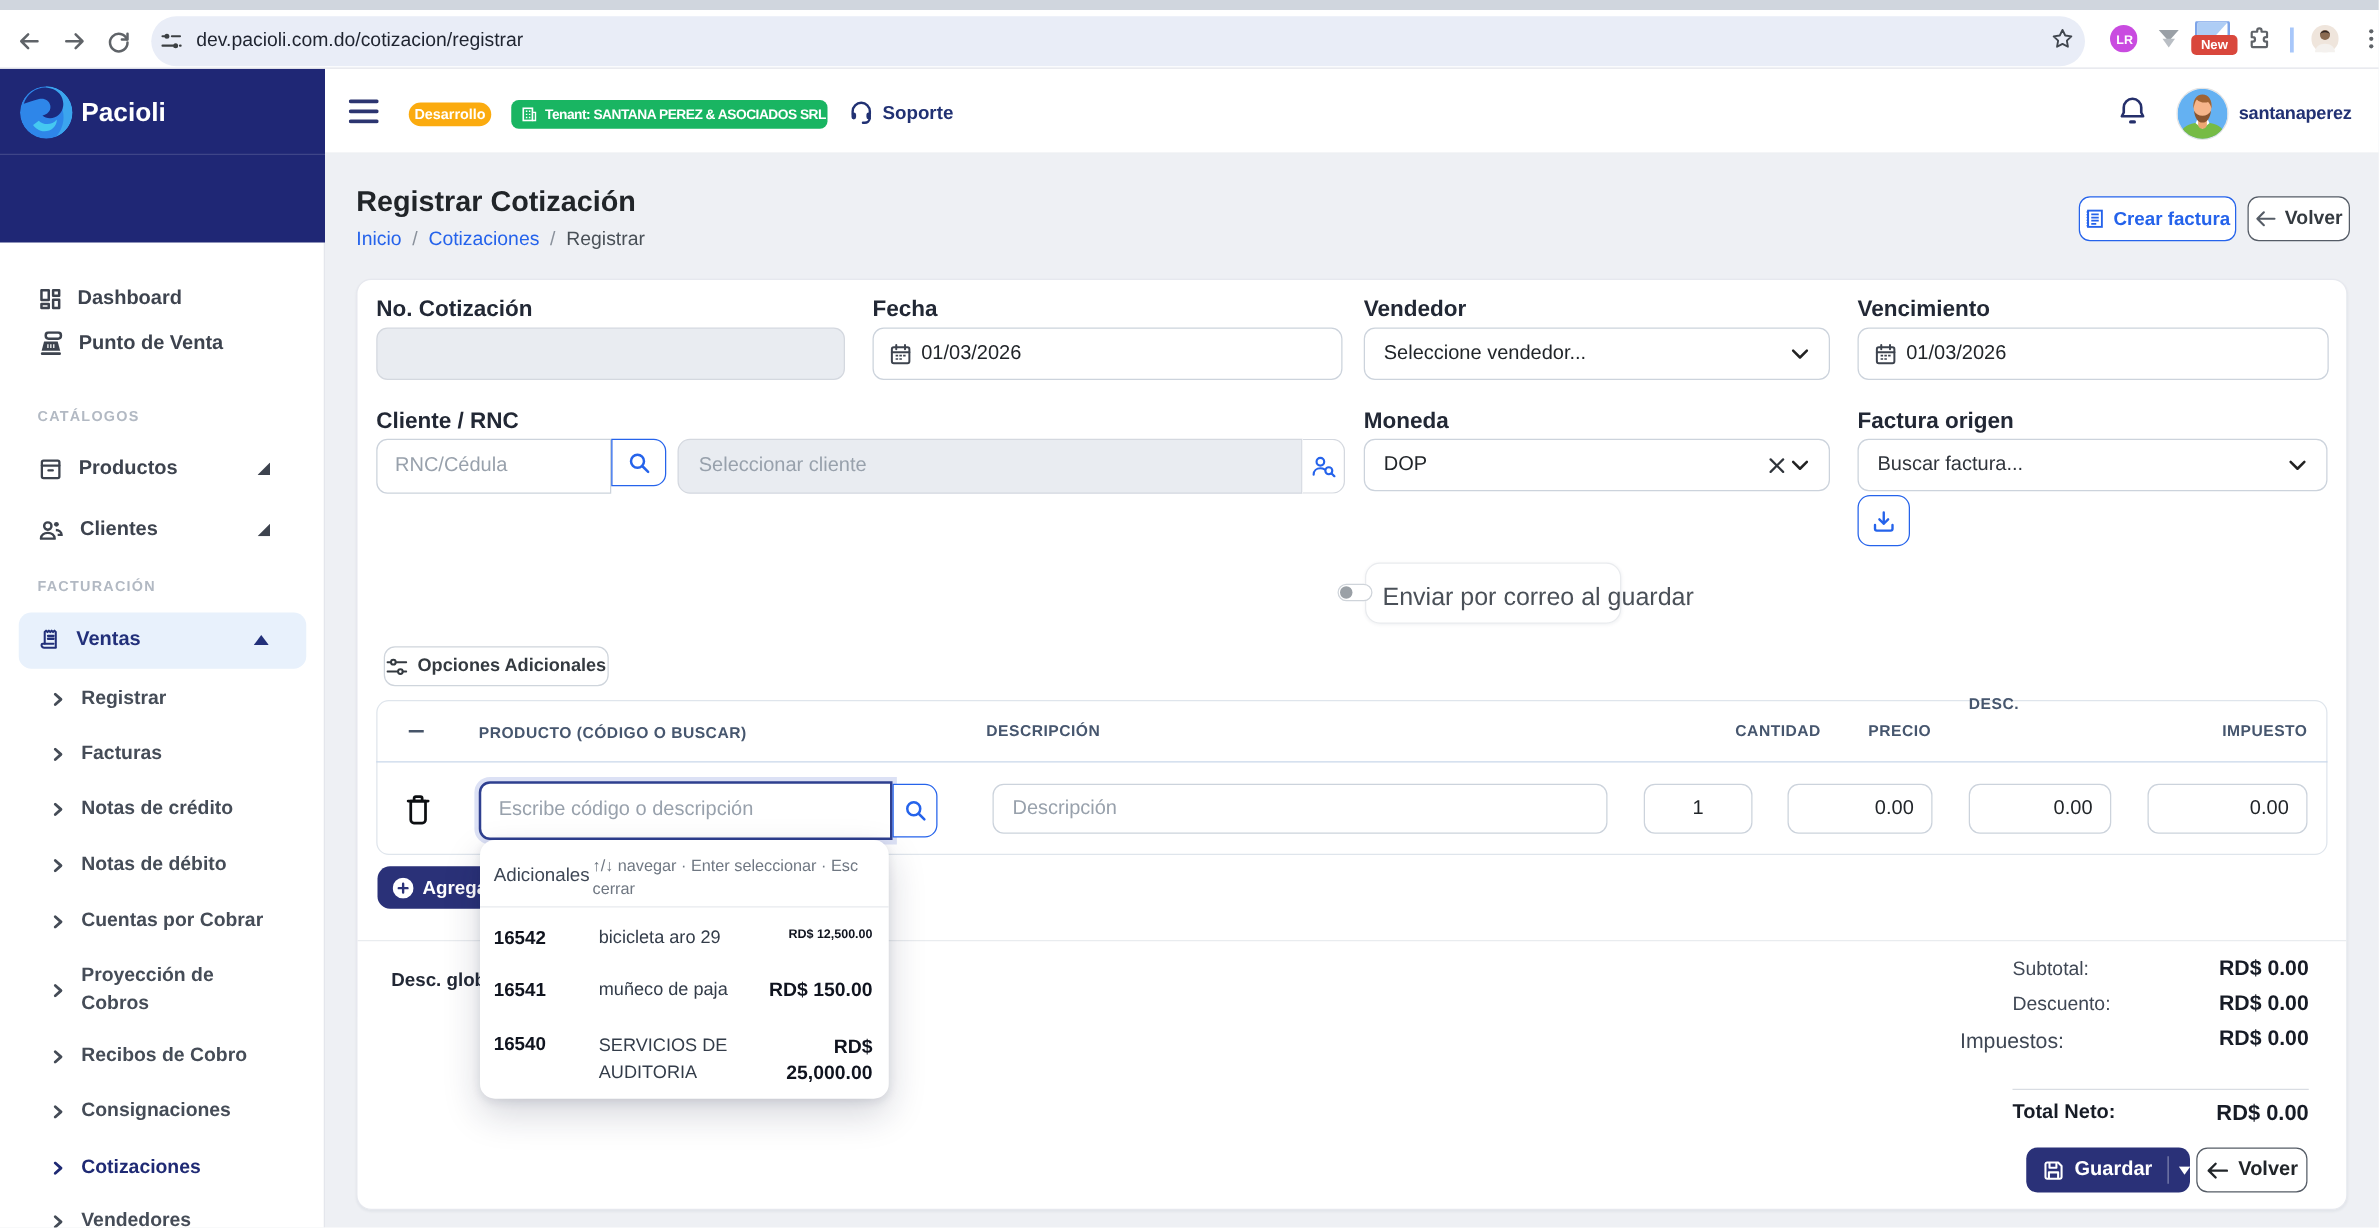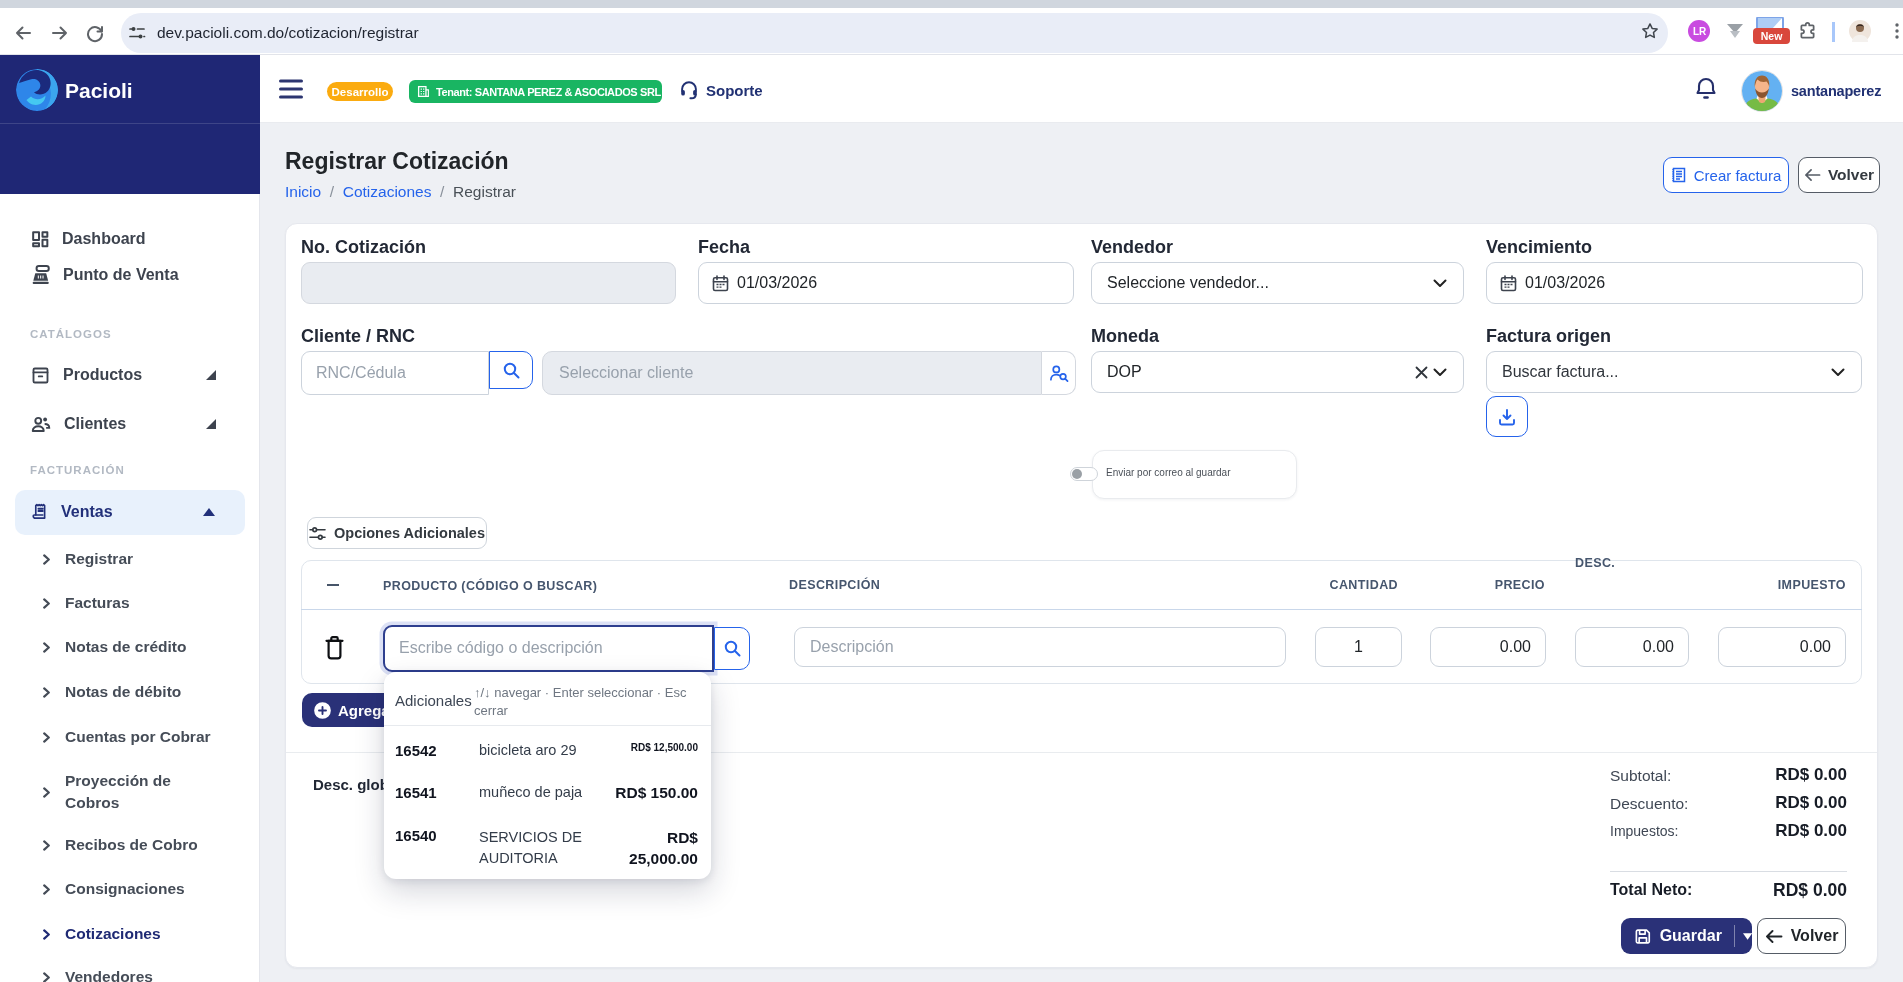--- a/index.html
+++ b/index.html
@@ -240,21 +240,21 @@
 <path d="M14.5 19.5c.5 5 2.8 8.5 6.5 8.5s6-3.5 6.5-8.5c-1 .8-1.5 1.2-2.5 1.5-1 2-7 2-8 0-1-.3-1.7-.7-2.5-1.5z" fill="none"></path>
 <path d="M14.2 18.5c.6 5.5 3 9.5 6.8 9.5s6.2-4 6.8-9.5c-1.6 2.8-3.8 4-6.8 4s-5.2-1.2-6.8-4z" fill="#8a5530"></path>
 </g>
 </svg>
 <div class="abs" style="left:1791px;top:83px;color:#213173;font-size:14.5px;font-weight:bold;letter-spacing:-0.2px">santanaperez</div>
 
 
 <div class="abs" style="left:285px;top:148px;color:#212529;font-size:23px;font-weight:bold">Registrar Cotización</div>
 <div class="abs" style="left:285px;top:183px;font-size:15.5px;color:#8a919b">
 <a style="color:#2563eb;text-decoration:none">Inicio</a>&nbsp;&nbsp;/&nbsp;&nbsp;<a style="color:#2563eb;text-decoration:none">Cotizaciones</a>&nbsp;&nbsp;/&nbsp;&nbsp;<span style="color:#495057">Registrar</span></div>
-<div class="abs flex" style="left:1663px;top:157px;width:126px;height:36px;border:1.5px solid #2563eb;border-radius:9px;background:#fff;justify-content:center;color:#2563eb;font-size:15px;font-weight:normal">
+<div class="abs flex" style="left:1663px;top:157px;width:126px;height:36px;border:1.5px solid #2563eb;border-radius:9px;background:#fff;justify-content:center;color:#2563eb;font-size:15px;font-weight:bold">
 <svg style="margin-right:7px" width="16" height="16" viewBox="0 0 16 16" fill="none" stroke="#2563eb" stroke-width="1.5">
       <rect x="2.5" y="1.5" width="11" height="13"></rect>
       <path d="M2.5 1.5 1.7 2.6l.8 1.1-.8 1.1.8 1.1-.8 1.1.8 1.1-.8 1.1.8 1.1-.8 1.1.8 1.1-.8 1.1.8 1.1" stroke-width="1"></path>
       <path d="M5 4.5h6M5 7h6M5 9.5h6M5 12h4" stroke-width="1.4"></path>
     </svg>
 Crear factura</div>
 <div class="abs flex" style="left:1798px;top:157px;width:82px;height:36px;border:1.5px solid #555c66;border-radius:9px;background:#fff;justify-content:center;color:#343a40;font-size:15.5px;font-weight:bold">
 <svg style="margin-right:7px" width="17" height="14" viewBox="0 0 18 14" fill="none" stroke="#555c66" stroke-width="1.8" stroke-linecap="round" stroke-linejoin="round">
       <path d="M16.5 7H2M7.5 1.5 2 7l5.5 5.5"></path>
     </svg>
@@ -316,37 +316,37 @@
 <div class="abs flex" style="left:1486px;top:396px;width:42px;height:41px;border:1.5px solid #2563eb;border-radius:10px;background:#fff;justify-content:center">
 <svg width="18" height="18" viewBox="0 0 18 18" fill="none" stroke="#2563eb" stroke-width="1.9" stroke-linecap="round" stroke-linejoin="round">
       <path d="M9 2v9M5.5 7.5 9 11l3.5-3.5"></path>
       <path d="M2 12v3a1.5 1.5 0 0 0 1.5 1.5h11A1.5 1.5 0 0 0 16 15v-3"></path>
     </svg>
   </div>
 
 <div class="abs" style="left:1092px;top:450px;width:205px;height:49px;border:1px solid #e9ebee;border-radius:12px;background:#fff;box-shadow:0 1px 3px rgba(20,30,60,.06)"></div>
 <div class="abs" style="left:1070px;top:467px;width:28px;height:14px;border:1px solid #cfd4da;border-radius:8px;background:#fff"></div>
 <div class="abs" style="left:1072px;top:469px;width:10px;height:10px;border-radius:50%;background:#9aa0a6"></div>
-<div class="abs" style="left:1106px;top:467px;color:#4a5058;font-size:10px">Enviar por correo al guardar</div>
+<div class="abs" style="left:1106px;top:467px;color:#4a5058;font-size:20px">Enviar por correo al guardar</div>
 
 <div class="abs flex" style="left:307px;top:517px;width:180px;height:32px;border:1px solid #cfd5dc;border-radius:9px;background:#fff;justify-content:center;color:#343a40;font-size:14.5px;font-weight:bold;white-space:nowrap">
 <svg style="margin-right:8px" width="17" height="15" viewBox="0 0 18 16" fill="none" stroke="#343a40" stroke-width="1.7" stroke-linecap="round">
       <path d="M1 4h3M8 4h9M1 12h9M14 12h3"></path>
       <circle cx="6" cy="4" r="2"></circle>
       <circle cx="12" cy="12" r="2"></circle>
     </svg>
 Opciones Adicionales</div>
 
 
 <div class="abs" style="left:301px;top:560px;width:1561px;height:124px;border:1px solid #dfe5ec;border-radius:10px"></div>
 <div class="abs" style="left:301px;top:609px;width:1561px;height:1px;background:#c9d7ea"></div>
 <div class="abs" style="left:327px;top:584px;width:12px;height:2px;background:#475569"></div>
 <div class="thead" style="left:383px;top:579px">PRODUCTO (CÓDIGO O BUSCAR)</div>
 <div class="thead" style="left:789px;top:578px">DESCRIPCIÓN</div>
-<div class="thead" style="left:1315px;top:578px;width:83px;text-align:right">CANTIDAD</div>
+<div class="thead" style="left:1381px;top:578px;width:83px;text-align:center">CANTIDAD</div>
 <div class="thead" style="left:1430px;top:578px;width:115px;text-align:right">PRECIO</div>
 <div class="thead" style="left:1575px;top:556px;width:113px;">DESC.</div>
 <div class="thead" style="left:1718px;top:578px;width:128px;text-align:right">IMPUESTO</div>
 
 <svg class="abs" style="left:324px;top:635px" width="21" height="26" viewBox="0 0 21 26" fill="none" stroke="#0d0f12" stroke-width="2.2" stroke-linejoin="round">
     <path d="M2.5 5.8h16" stroke-linecap="round"></path>
     <path d="M7.3 5.8V3.5a1.3 1.3 0 0 1 1.3-1.3h3.8a1.3 1.3 0 0 1 1.3 1.3v2.3"></path>
     <path d="M4.6 5.8h11.8v15a2.6 2.6 0 0 1-2.6 2.6H7.2a2.6 2.6 0 0 1-2.6-2.6z"></path>
   </svg>
 <div class="abs" style="left:383px;top:625px;width:331px;height:47px;border:2px solid #2e3f8f;border-radius:9px 0 0 9px;background:#fff;box-shadow:0 0 0 3.5px rgba(60,90,200,.18)"></div>
@@ -370,21 +370,21 @@
     </svg>
 Agregar</div>
 
 <div class="abs" style="left:286px;top:752px;width:1591px;height:1px;background:#e9ecef"></div>
 <div class="abs" style="left:313px;top:776px;color:#222835;font-size:15px;font-weight:bold">Desc. global</div>
 
 <div class="abs" style="left:1610px;top:767px;font-size:15.5px;color:#3f4754">Subtotal:</div>
 <div class="abs" style="left:1647px;top:765px;width:200px;text-align:right;font-size:17px;font-weight:bold;color:#171c26">RD$ 0.00</div>
 <div class="abs" style="left:1610px;top:795px;font-size:15.5px;color:#3f4754">Descuento:</div>
 <div class="abs" style="left:1647px;top:793px;width:200px;text-align:right;font-size:17px;font-weight:bold;color:#171c26">RD$ 0.00</div>
-<div class="abs" style="left:1610px;top:823px;font-size:14px;color:#3f4754">Impuestos:</div>
+<div class="abs" style="left:1568px;top:823px;font-size:17px;color:#3f4754">Impuestos:</div>
 <div class="abs" style="left:1647px;top:821px;width:200px;text-align:right;font-size:17px;font-weight:bold;color:#171c26">RD$ 0.00</div>
 <div class="abs" style="left:1610px;top:871px;width:237px;height:1px;background:#d9dde3"></div>
 <div class="abs" style="left:1610px;top:881px;font-size:16px;font-weight:bold;color:#171c26">Total Neto:</div>
 <div class="abs" style="left:1647px;top:880px;width:200px;text-align:right;font-size:17.5px;font-weight:bold;color:#171c26">RD$ 0.00</div>
 
 <div class="abs flex" style="left:1621px;top:918px;width:131px;height:36px;background:#2a3178;border-radius:9px;color:#fff;font-size:16px;font-weight:bold">
 <svg style="margin:0 9px 0 14px" width="17" height="17" viewBox="0 0 17 17" fill="none" stroke="#fff" stroke-width="1.8" stroke-linejoin="round">
       <path d="M1.5 3A1.5 1.5 0 0 1 3 1.5h9.5L15.5 4.5V14a1.5 1.5 0 0 1-1.5 1.5H3A1.5 1.5 0 0 1 1.5 14z"></path>
       <path d="M5 1.5v4.5h6V1.5M4.5 15.5v-5.5h8v5.5"></path>
     </svg>

